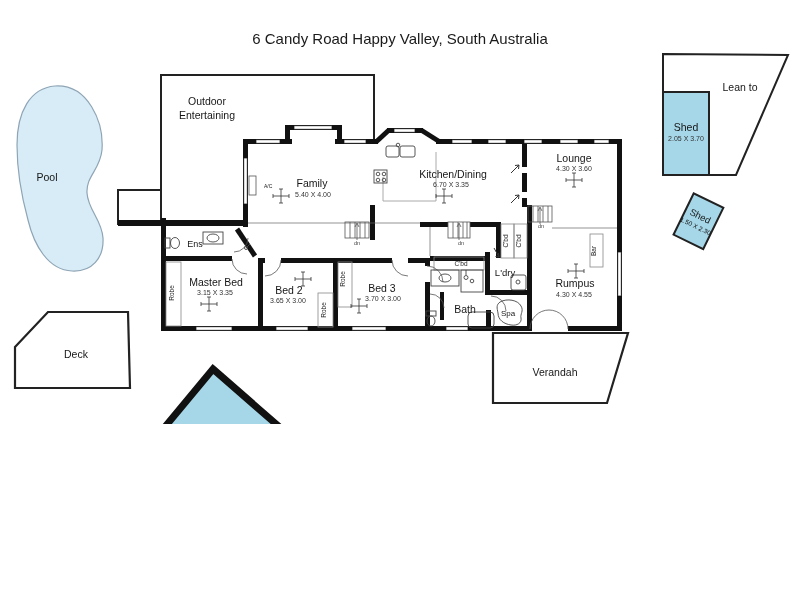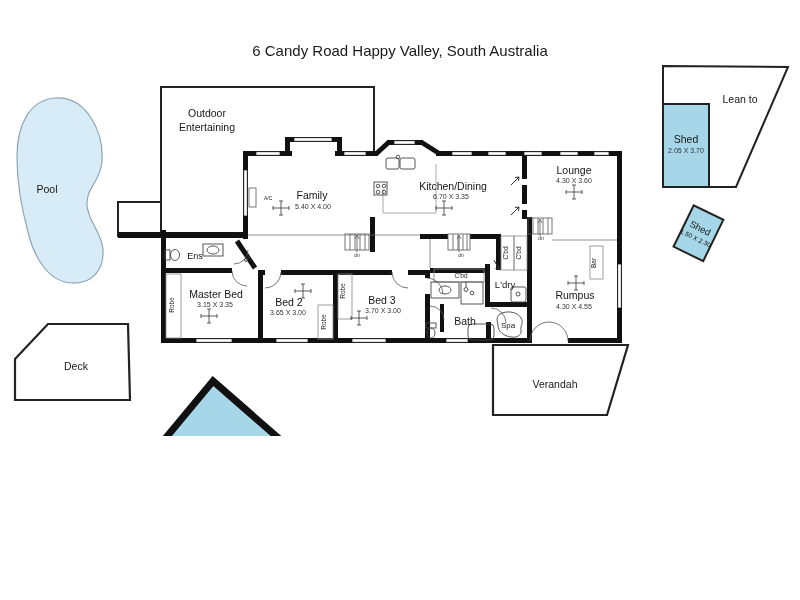--- a/index.html
+++ b/index.html
@@ -1,17 +1,17 @@
 <!DOCTYPE html>
 <html><head>
 <meta charset="utf-8">
 <style>
   html,body{margin:0;padding:0;background:#fff;}
   .page{position:relative;width:800px;height:424px;background:#ffffff;overflow:hidden;
-        font-family:"Liberation Sans","DejaVu Sans",sans-serif;margin-top:12px;}
+        font-family:"Liberation Sans","DejaVu Sans",sans-serif;}
   .title{position:absolute;top:30px;left:0;width:800px;text-align:center;
          font-size:15px;color:#1a1a1a;}
   .plan-svg{position:absolute;left:0;top:0;}
   .footer{position:absolute;left:14px;top:558px;width:240px;font-size:6.5px;
           line-height:8px;color:#333;}
   .footer .b{font-weight:bold;color:#222;}
   text{font-family:"Liberation Sans","DejaVu Sans",sans-serif;fill:#161616;}
   .room-name{font-size:10.5px;}
   .room-dims{font-size:7px;fill:#333;}
   .small-label{font-size:6.5px;fill:#222;}

